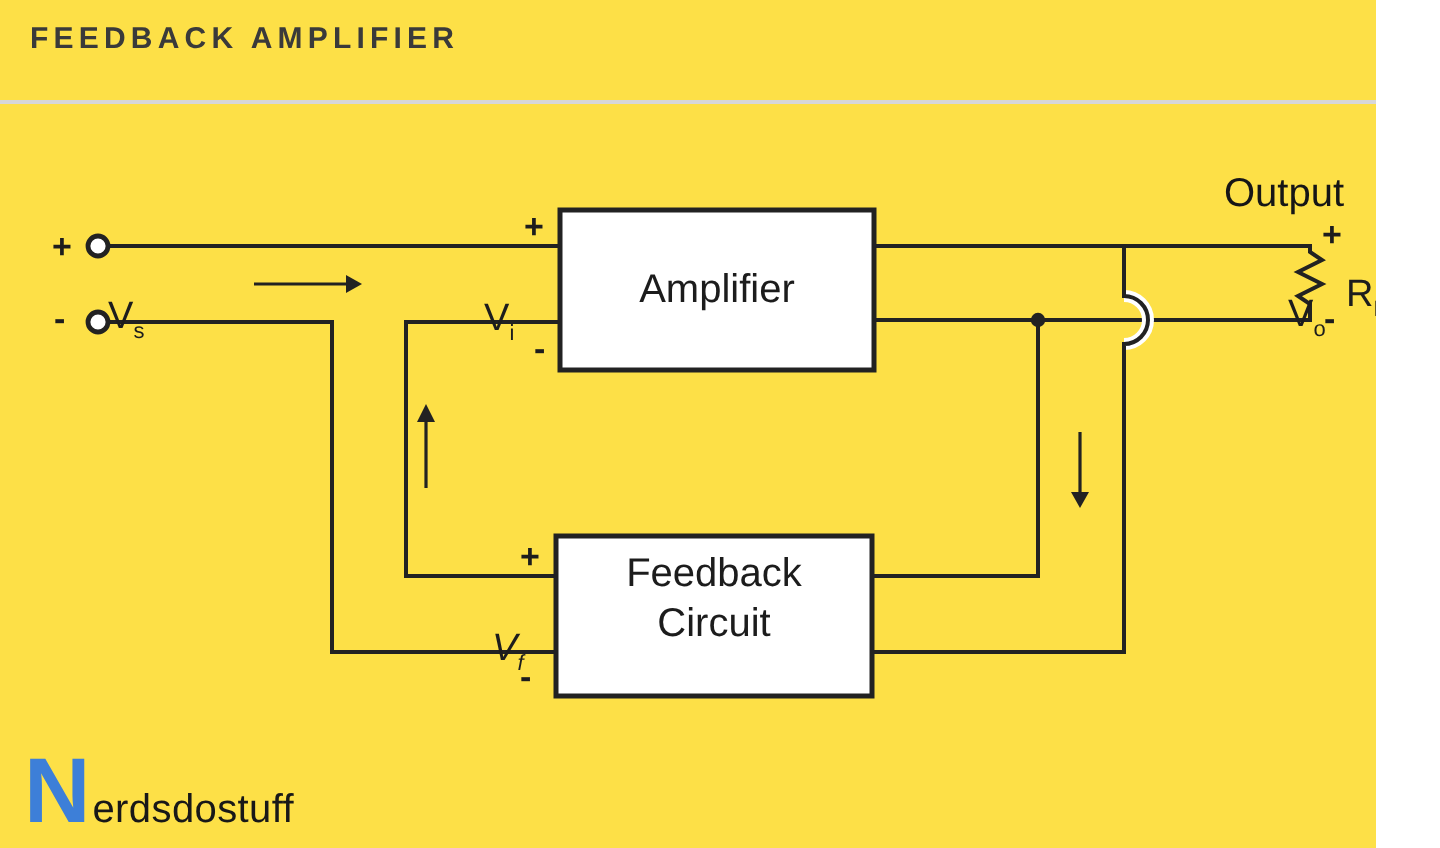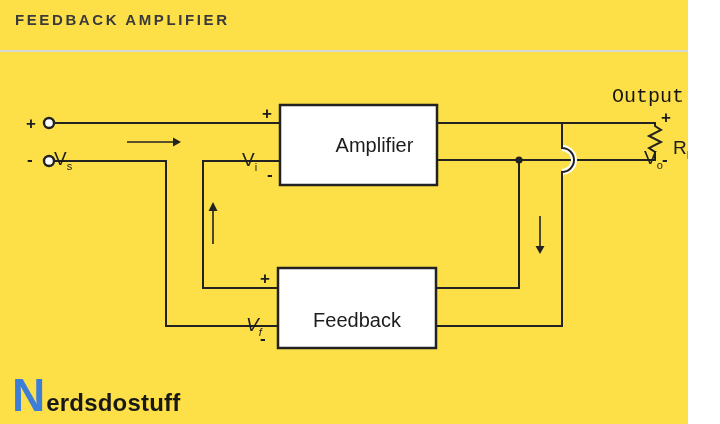--- a/index.html
+++ b/index.html
@@ -23,27 +23,27 @@
   .hop-mask{stroke:#ffffff;stroke-width:6;fill:none;}
 
   .lbl{position:absolute;line-height:1;color:#1d1d1d;white-space:nowrap;}
   .vlab{font-size:19px;margin-top:18px;}
   .vlab sub{font-size:11px;line-height:1;}
   .sign{font-size:17px;font-weight:700;}
   .out-title{font-size:20px;color:#161616;}
 
   .box-text{position:absolute;display:flex;flex-direction:column;align-items:center;
     justify-content:center;font-size:20px;color:#1c1c1c;line-height:1.25;text-align:center;}
-  .amp-text{left:296px;top:105px;width:157px;height:80px;}
-  .fb-text{left:278px;top:280px;width:158px;height:80px;}
+  .amp-text{left:280px;top:105px;width:157px;height:80px;}
+  .fb-text{left:278px;top:260px;width:158px;height:80px;}
 
   .logo{position:absolute;left:12px;top:368px;}
   .logo-row{display:flex;align-items:baseline;}
   .logo-n{font-size:46px;font-weight:800;color:var(--blue);}
-  .logo-rest{font-size:24px;font-weight:700;color:#181818;letter-spacing:0.2px;margin-left:1px;}
+  .logo-rest{font-size:20px;font-weight:400;color:#181818;letter-spacing:0.2px;margin-left:1px;}
 </style>
 </head>
 <body>
 
 <div class="screen">
 
   <div class="page-title">FEEDBACK AMPLIFIER</div>
   <div class="divider"></div>
 
   <svg class="circuit" viewBox="0 0 720 424">
@@ -79,35 +79,36 @@
       <path class="arrow-line" d="M540,216 V246"></path>
       <polygon class="arrow-head" points="535.5,246 540,254 544.5,246"></polygon>
     </g>
   </svg>
 
   <div class="box-text amp-text">
     <div>Amplifier</div>
   </div>
   <div class="box-text fb-text">
     <div>Feedback</div>
+    <div>Circuit</div>
   </div>
 
   <div class="lbl sign" style="left:26px;top:115px;">+</div>
   <div class="lbl sign" style="left:27px;top:151px;">-</div>
   <div class="lbl vlab" style="left:54px;top:131px;"><span>V</span><sub>s</sub></div>
 
   <div class="lbl sign" style="left:262px;top:105px;">+</div>
   <div class="lbl sign" style="left:267px;top:166px;">-</div>
   <div class="lbl vlab" style="left:242px;top:132px;"><span>V</span><sub>i</sub></div>
 
   <div class="lbl sign" style="left:260px;top:270px;">+</div>
   <div class="lbl sign" style="left:260px;top:330px;">-</div>
   <div class="lbl vlab" style="left:246px;top:297px;font-style:italic;"><span>V</span><sub>f</sub></div>
 
-  <div class="lbl out-title" style="left:612px;top:87px;font-family:Liberation Mono, monospace;">Output</div>
+  <div class="lbl out-title" style="left:612px;top:87px;">Output</div>
   <div class="lbl vlab" style="left:644px;top:130px;"><span>V</span><sub>o</sub></div>
   <div class="lbl sign" style="left:661px;top:109px;">+</div>
   <div class="lbl sign" style="left:662px;top:151px;">-</div>
   <div class="lbl vlab" style="left:673px;top:120px;"><span>R</span><sub>L</sub></div>
 
   <div class="logo">
     <div class="logo-row">
       <span class="logo-n">N</span>
       <span class="logo-rest">erdsdostuff</span>
     </div>

